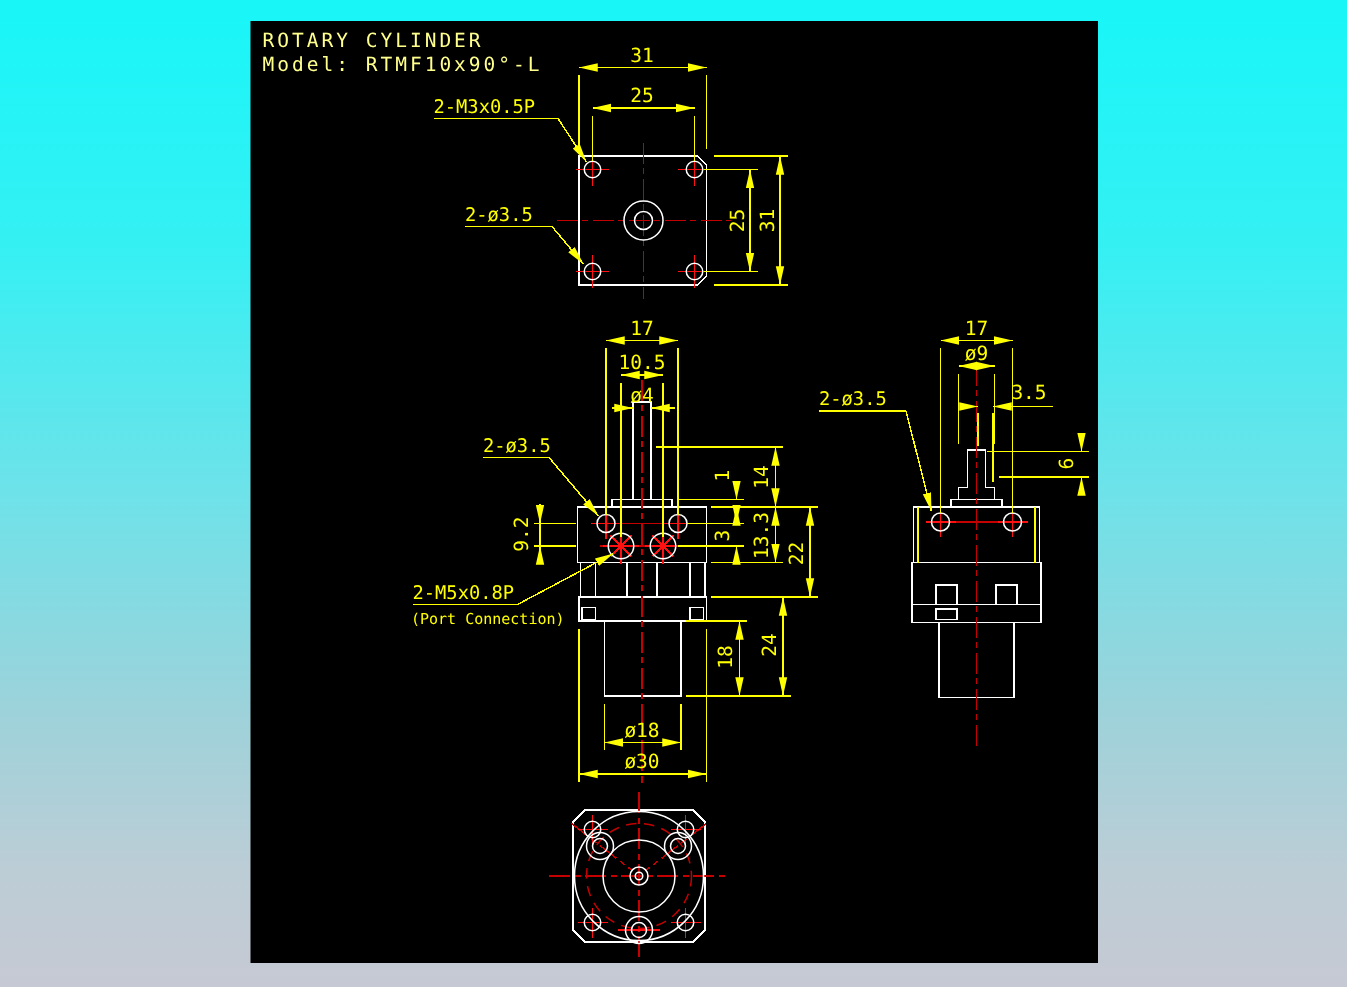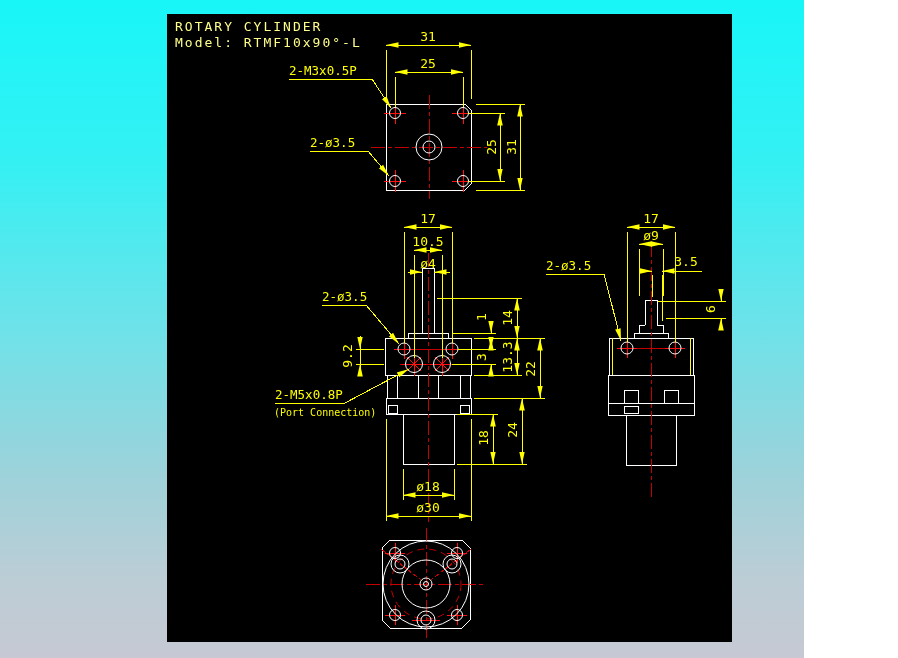--- a/index.html
+++ b/index.html
@@ -1,17 +1,17 @@
 <!DOCTYPE html>
 <html><head>
 <meta charset="utf-8">
 <style>
   html,body{margin:0;padding:0;}
   .screen{
-    position:relative;width:804px;height:658px;overflow:hidden;
+    position:relative;width:898px;height:658px;overflow:hidden;
     background:linear-gradient(180deg,#18f6f8 0%,#35f0f3 25%,#6ee2e9 50%,#9dd2da 72%,#bccdd6 88%,#c6c9d3 100%);
     font-family:"DejaVu Sans Mono",monospace;
   }
   .canvas{position:absolute;left:167px;top:14px;width:565px;height:628px;background:#000;}
   svg{display:block;}
   .w{stroke:#ffffff;fill:none;stroke-width:1;}
   .y{stroke:#ffff00;fill:none;stroke-width:1;}
   .r{stroke:#c40000;fill:none;stroke-width:1;}
   .rb{stroke:#ff1111;fill:none;stroke-width:1;}
   .cl{stroke-dasharray:14 3 4 3;}

